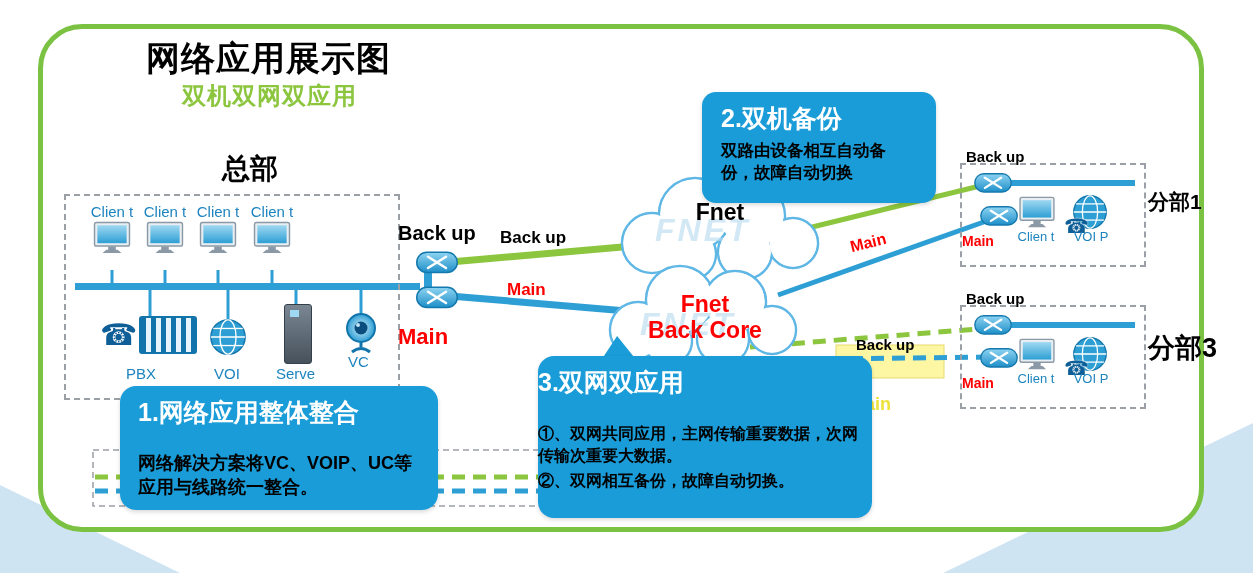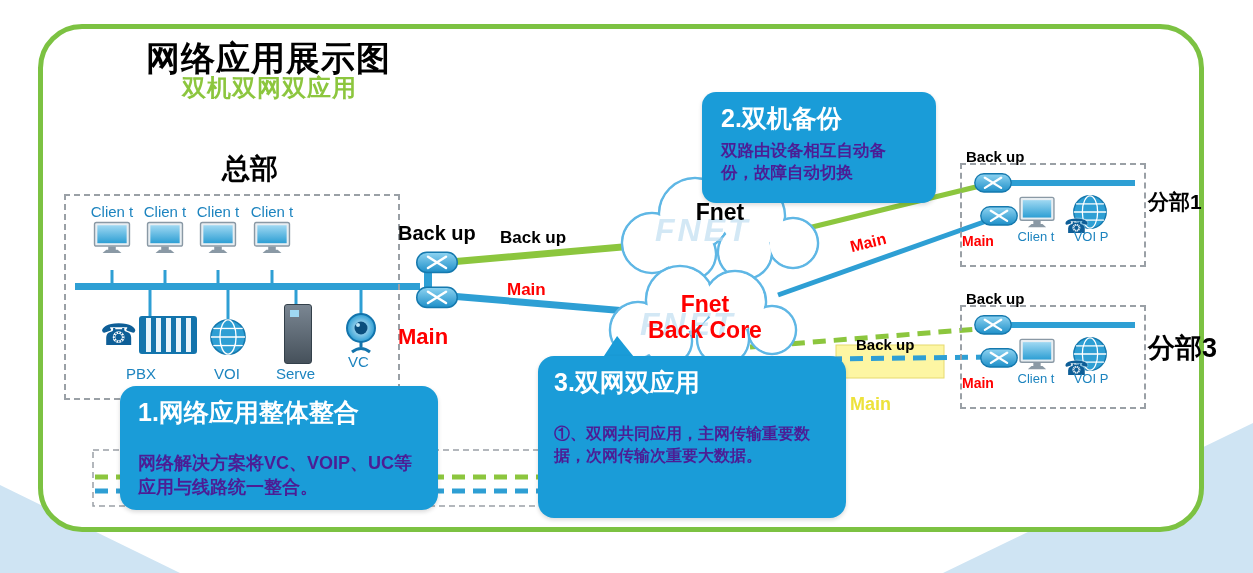--- a/index.html
+++ b/index.html
@@ -19,21 +19,21 @@
   .hq-label{font-size:28px;font-weight:bold;color:#000;}
   .dashed-box{border:2px dashed #9aa0a6;z-index:2;position:absolute;}
   .blue-lbl{color:#1D84BF;font-size:15px;line-height:1.1;}
   .sm-blue-lbl{color:#1D84BF;font-size:13px;line-height:1.1;text-align:center;}
   .red{color:#FF0000;}
   .cloud-name{font-size:23px;font-weight:bold;text-align:center;width:200px;line-height:1.1;}
   .watermark{font-size:32px;font-weight:bold;font-style:italic;color:#BDDCF0;opacity:.65;letter-spacing:3px;}
   .callout{position:absolute;background:#1A9CD8;border-radius:16px;z-index:5;color:#fff;
            box-shadow:0 2px 4px rgba(0,0,0,.15);}
   .callout .c-title{font-size:25px;font-weight:bold;color:#fff;}
-  .callout .c-body{font-weight:bold;color:#4c1d95;line-height:1.35;}
+  .callout .c-body{font-weight:bold;color:#000000;line-height:1.35;}
   .tail{position:absolute;background:#1A9CD8;z-index:4;}
   .pbx-wrap{display:flex;align-items:center;}
   .pbx-phone{font-size:30px;color:#0E5E97;line-height:34px;margin-right:2px;}
   .pbx-box{width:54px;height:34px;border:2px solid #1374AC;border-radius:3px;
            background:repeating-linear-gradient(90deg,#1374AC 0 5px,#e8f4fb 5px 10px);}
   .server-icon{width:26px;height:58px;background:linear-gradient(180deg,#7a8692,#46515b);
                border:1px solid #33404a;border-radius:3px;}
   .server-icon::before{content:"";position:absolute;left:5px;top:5px;width:9px;height:7px;background:#9fd8f2;}
   .voip-phone{position:absolute;left:-8px;bottom:-4px;font-size:20px;color:#0E5E97;text-shadow:0 0 2px #fff;}
   .yellow-main{color:#EDE23B;font-size:18px;font-weight:bold;}
@@ -148,21 +148,21 @@
           <circle cx="680" cy="300" r="32.5"></circle>
           <circle cx="735" cy="302" r="29.5"></circle>
         <circle cx="772" cy="330" r="22.5"></circle>
           <circle cx="723" cy="339" r="24.5"></circle>
           <circle cx="668" cy="341" r="22.5"></circle>
       </g>
     </g>
   </svg>
 
   <div class="abs z3 title" style="left:146px;top:36px">网络应用展示图</div>
-  <div class="abs z3 subtitle" style="left:182px;top:72px">双机双网双应用</div>
+  <div class="abs z3 subtitle" style="left:182px;top:80px">双机双网双应用</div>
 
   <div class="abs z3 hq-label" style="left:222px;top:150px">总部</div>
   <div class="dashed-box" style="left:64px;top:194px;width:332px;height:202px"></div>
 
   <div class="abs z3" style="left:89px;top:204px;width:46px;text-align:center">
     <div class="blue-lbl">Clien t</div>
     <svg width="40" height="34" viewBox="0 0 40 36">
         <use href="#sym-monitor"></use>
       </svg>
   </div>
@@ -293,18 +293,19 @@
     <div class="c-title">1.网络应用整体整合</div>
     <div class="c-body" style="font-size:18px;margin-top:22px">网络解决方案将VC、VOIP、UC等应用与线路统一整合。</div>
   </div>
 
   <div class="callout" style="left:702px;top:92px;width:234px;height:111px;padding:10px 19px;box-sizing:border-box;border-radius:14px">
     <div class="c-title">2.双机备份</div>
     <div class="c-body" style="font-size:16.5px;margin-top:4px">双路由设备相互自动备份，故障自动切换</div>
   </div>
 
   <div class="tail" style="left:600px;top:336px;width:38px;height:26px;clip-path:polygon(45% 0,0 100%,100% 100%)"></div>
-  <div class="callout" style="left:538px;top:356px;width:308px;height:162px;padding:10px 16px;box-sizing:border-box">
+  <div class="callout" style="left:538px;top:356px;width:334px;height:162px;padding:10px 0;box-sizing:border-box">
     <div class="c-title">3.双网双应用</div>
     <div class="c-body" style="font-size:16px;margin-top:24px">①、双网共同应用，主网传输重要数据，次网传输次重要大数据。</div>
+    <div class="c-body" style="font-size:16px;margin-top:4px">②、双网相互备份，故障自动切换。</div>
   </div>
 
 </div>
 
 </body></html>

